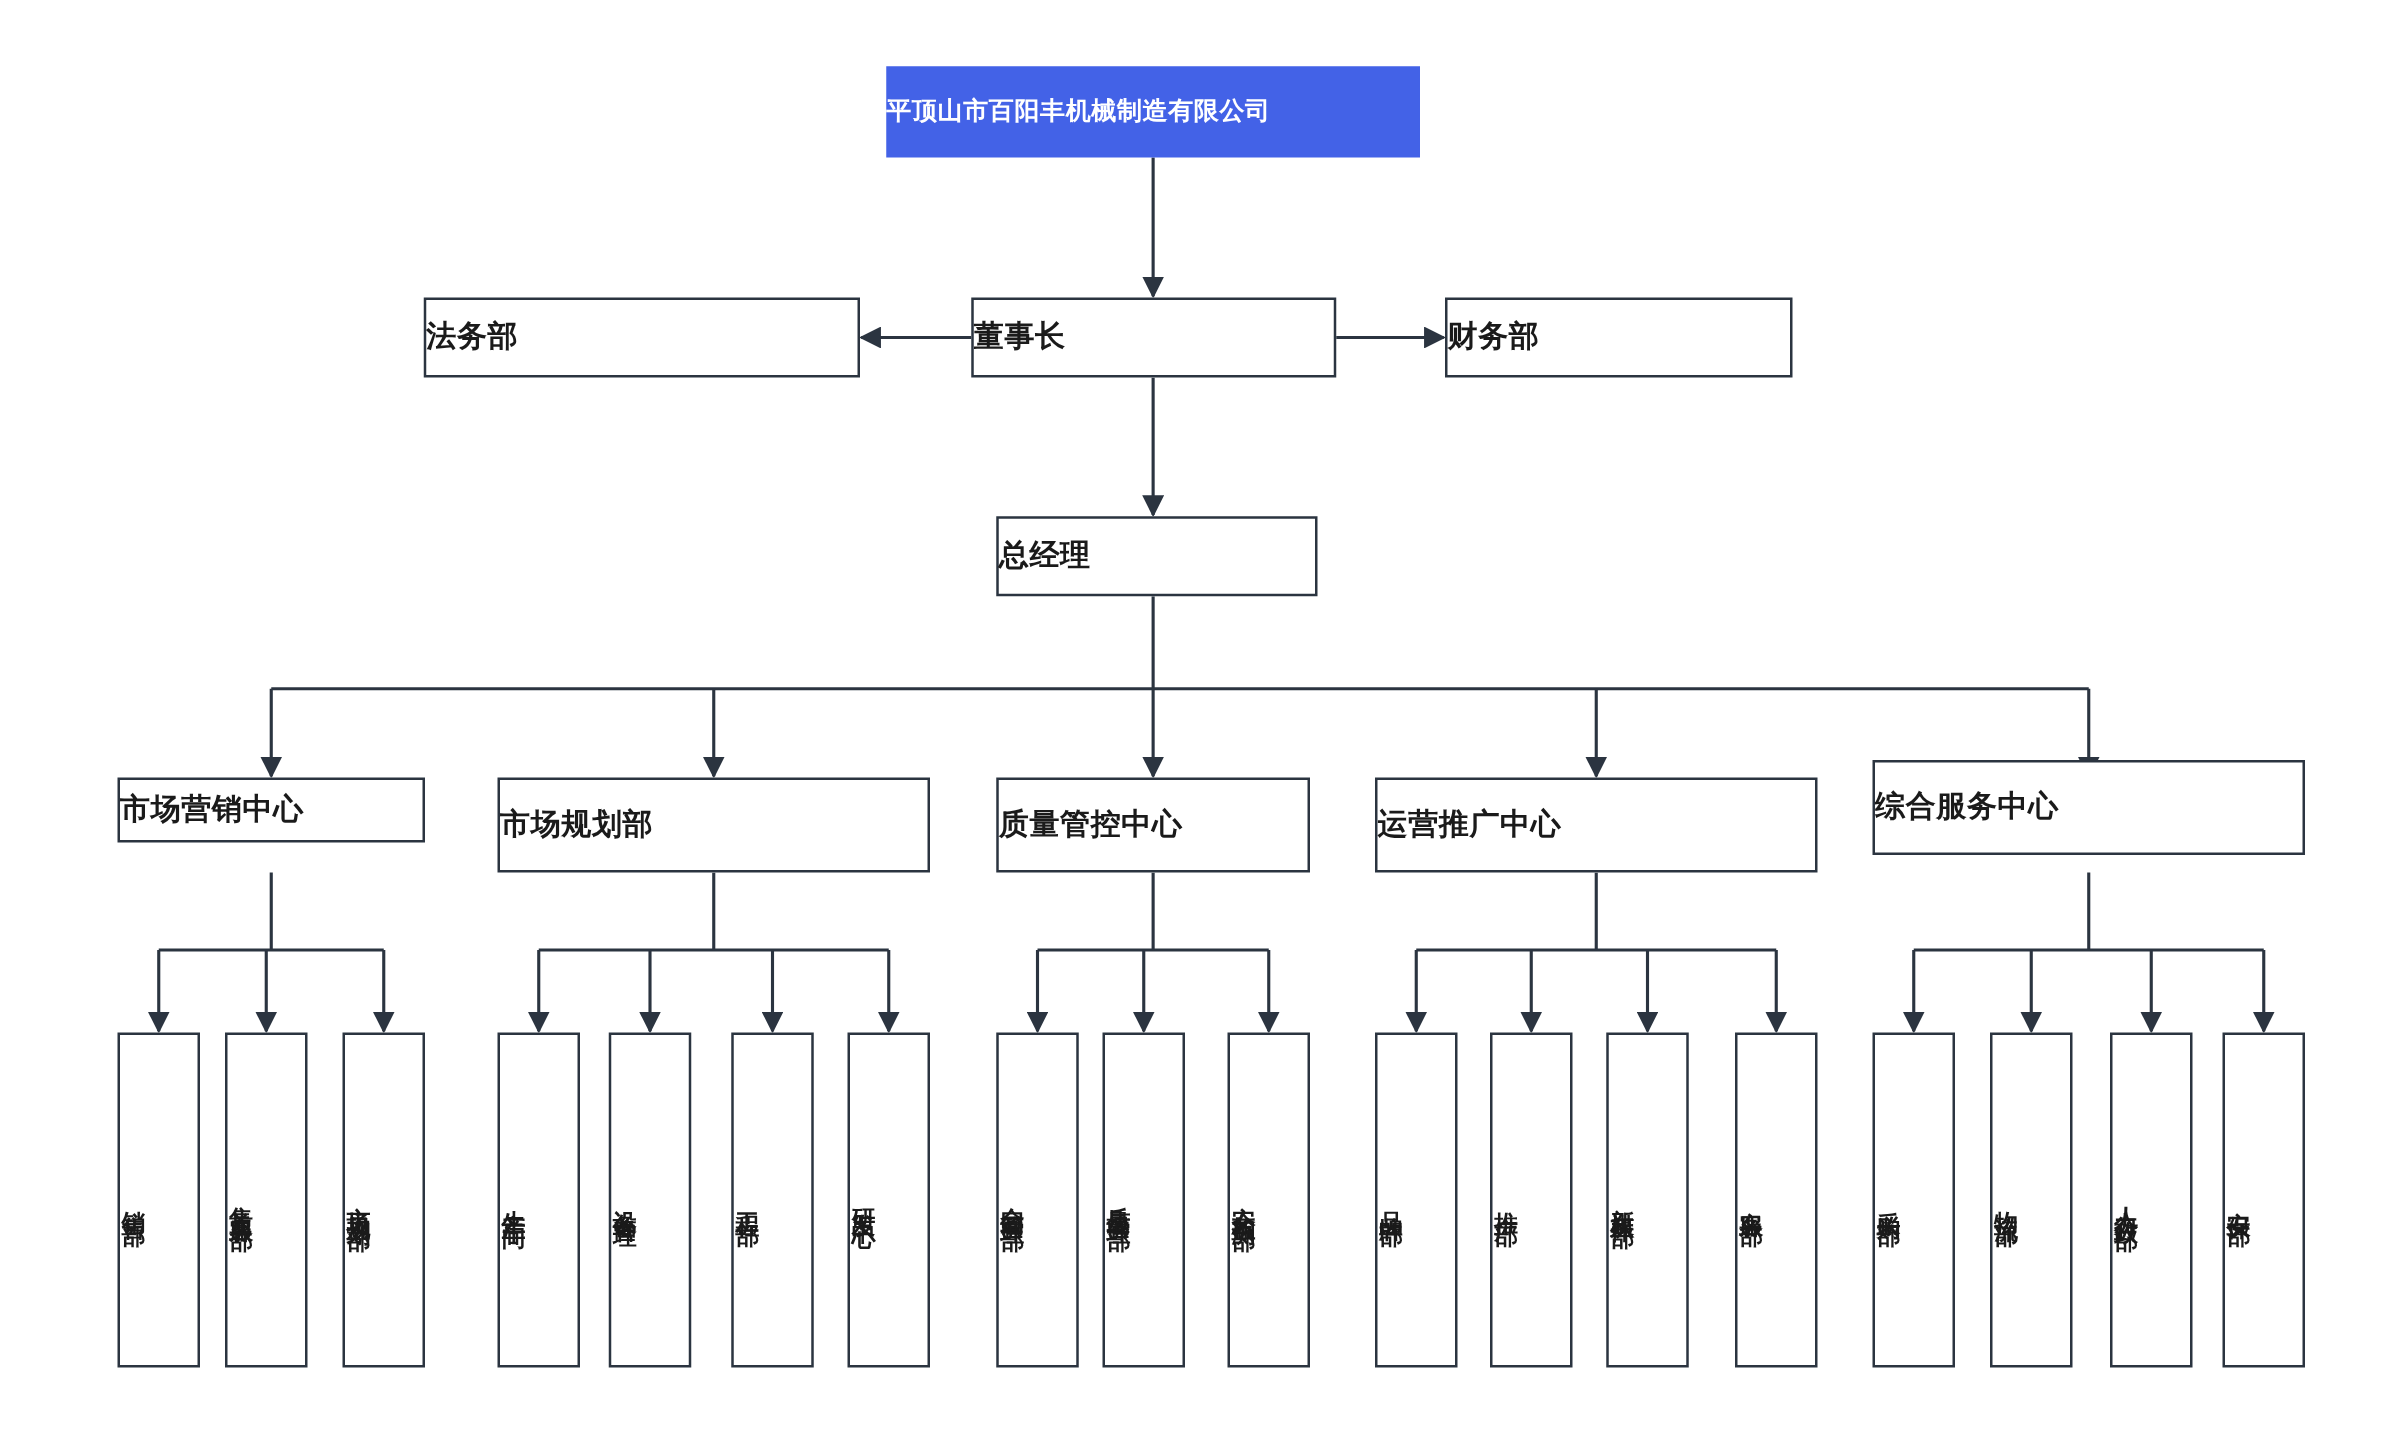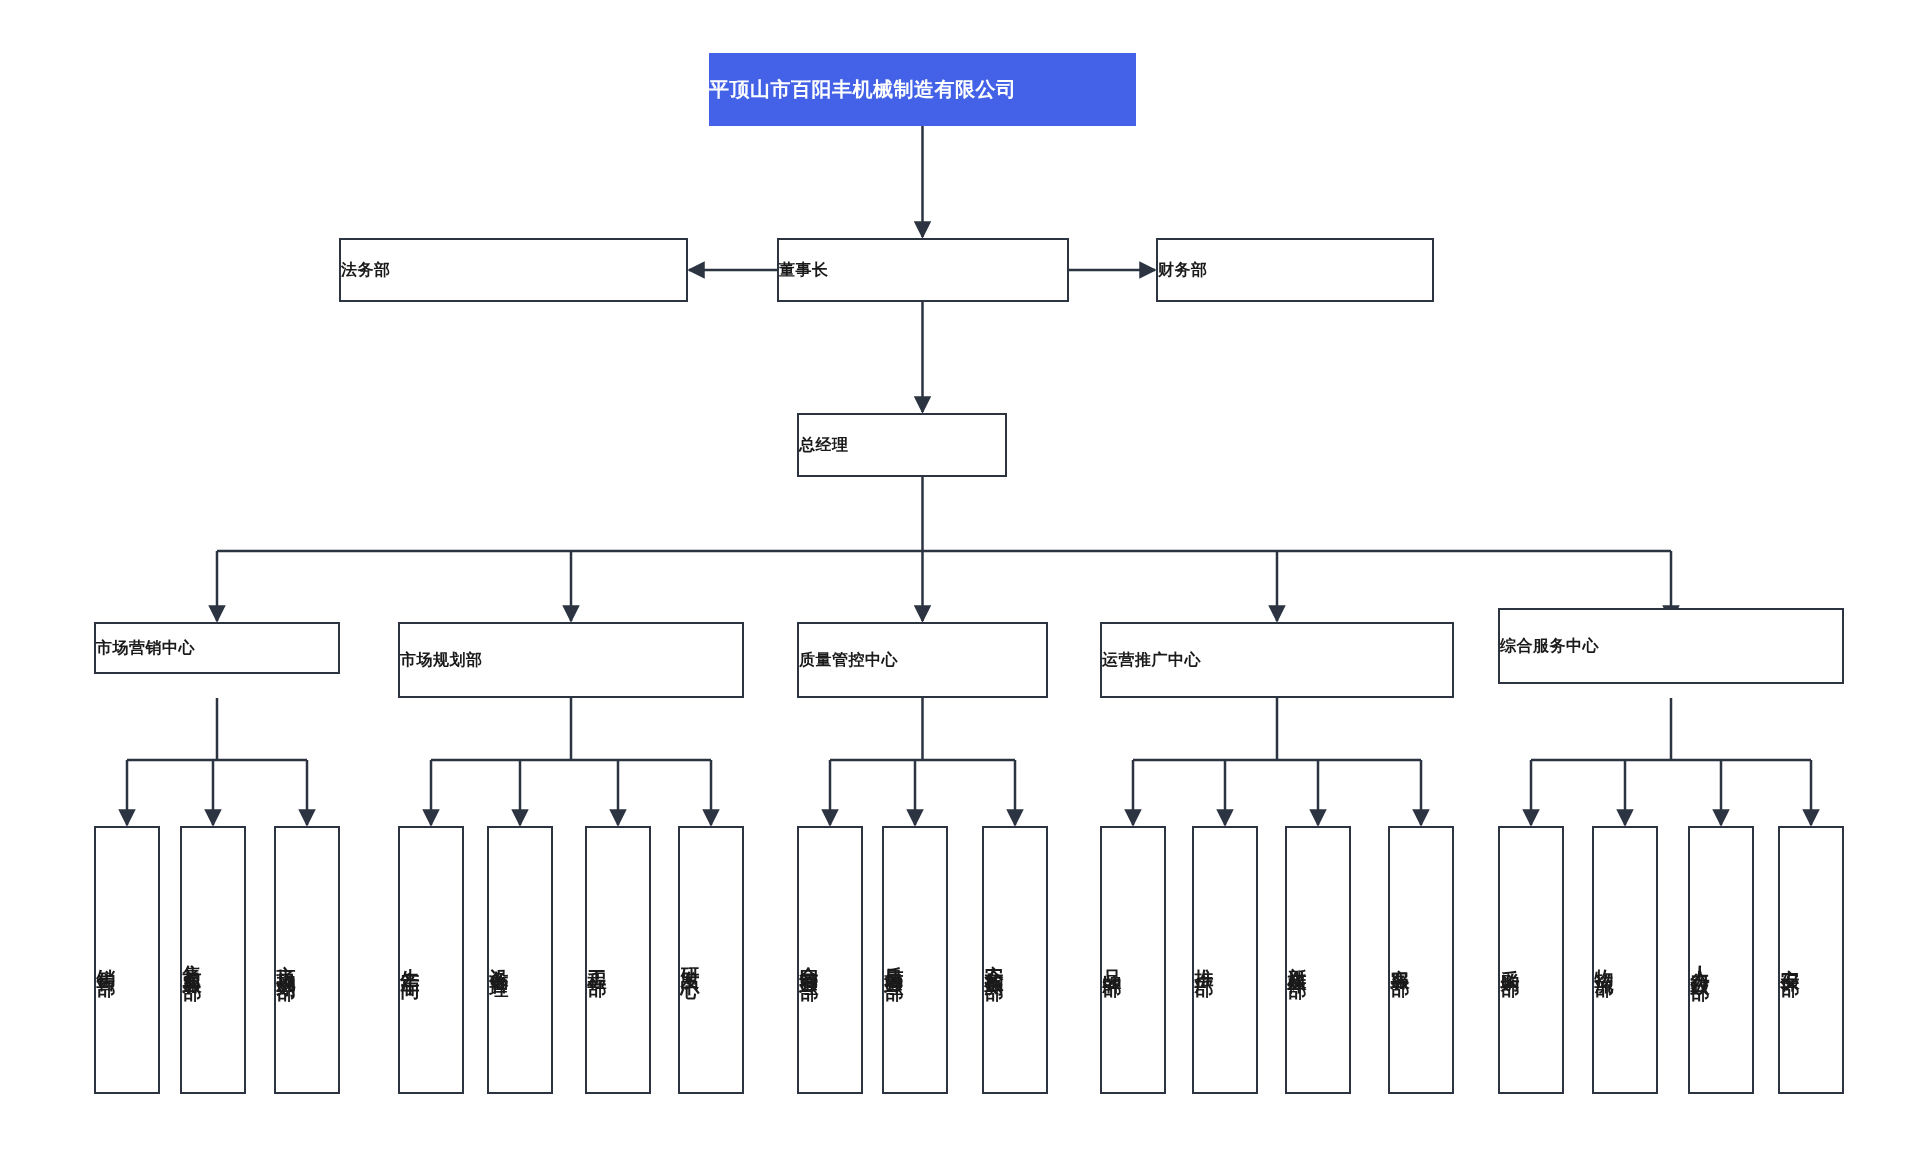--- a/index.html
+++ b/index.html
@@ -47,21 +47,21 @@
     color: #1a1a1a;
     letter-spacing: 0.5px;
     line-height: 1.25;
     white-space: nowrap;
   }
   .node-box.root .node-label {
     color: #ffffff;
     font-size: 20px;
   }
   .node-label.h-label {
-    font-size: 16px;
+    font-size: 24px;
   }
   .node-label.v-label {
     writing-mode: vertical-rl;
     text-orientation: upright;
     font-size: 19px;
     letter-spacing: 4px;
     line-height: 1.05;
     white-space: normal;
   }
 </style>
@@ -126,21 +126,21 @@
   <div class="node-box" id="box-chairman" style="left: 777px; top: 238px; width: 292px; height: 64px;">
     <span class="node-label h-label">董事长</span>
   </div>
   <div class="node-box" id="box-legal" style="left: 339px; top: 238px; width: 349px; height: 64px;">
     <span class="node-label h-label">法务部</span>
   </div>
   <div class="node-box" id="box-finance" style="left: 1156px; top: 238px; width: 278px; height: 64px;">
     <span class="node-label h-label">财务部</span>
   </div>
 
-  <div class="node-box" id="box-gm" style="left: 797px; top: 413px; width: 210px; height: 64px;">
+  <div class="node-box" id="box-gm" style="left: 797px; top: 413px; width: 257px; height: 64px;">
     <span class="node-label h-label">总经理</span>
   </div>
 
   <div id="dynamic-nodes">
       <div class="node-box" style="left: 94px; top: 622px; width: 246px; height: 52px;">
         <span class="node-label h-label">市场营销中心</span>
       </div>
       <div class="node-box" style="left: 94px; top: 826px; width: 66px; height: 268px;">
         <span class="node-label v-label">销售部</span>
       </div>

